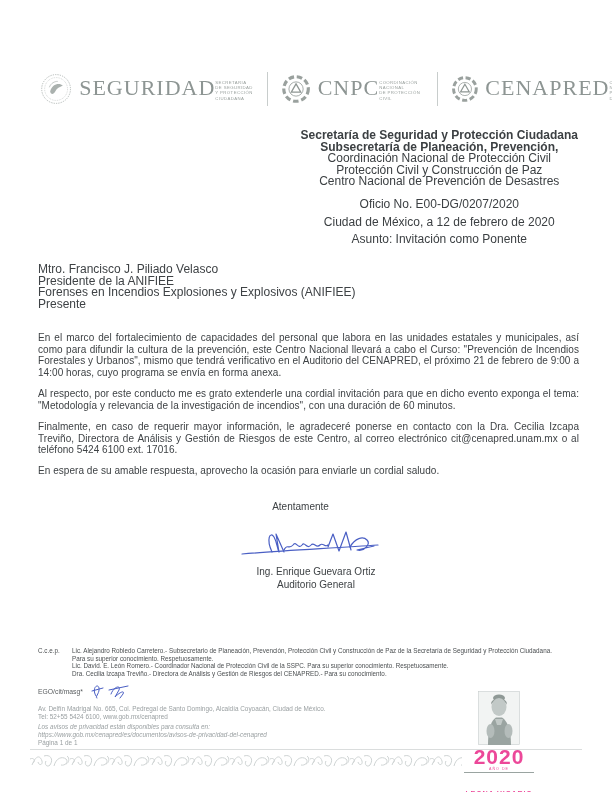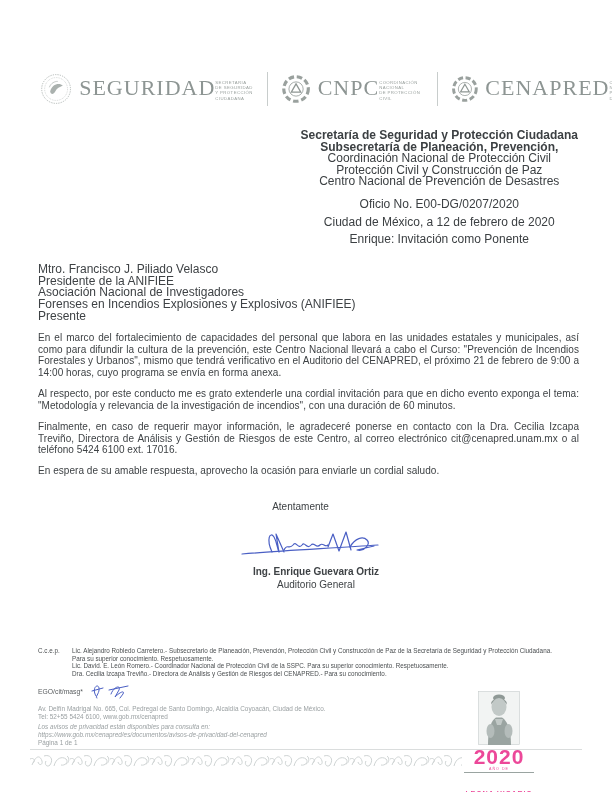--- a/index.html
+++ b/index.html
@@ -24,21 +24,21 @@
   .place-date { margin-top:7px; }
   .subject { margin-top:5px; }
   
   .recipient { position:absolute; top:264px; left:38px; font-size:12px; line-height:11.7px; }
   
   .body-block { position:absolute; top:332px; left:38px; width:541px; font-size:10px; line-height:11.65px; text-align:justify; letter-spacing:0.05px; }
   .body-block p { margin:0 0 9.5px 0; }
   
   .atentamente { position:absolute; top:501px; left:38px; width:525px; text-align:center; font-size:10px; }
   .signature-wrap { position:absolute; top:529px; left:236px; width:172px; height:34px; }
-  .signer-name { position:absolute; top:566px; left:38px; width:556px; text-align:center; font-size:10px; line-height:12.5px;font-weight:bold; }
+  .signer-name { position:absolute; top:566px; left:38px; width:556px; text-align:center; font-size:10px; line-height:12.5px; }
   .signer-title { position:absolute; top:579px; left:38px; width:556px; text-align:center; font-size:10px; }
   
   .ccep { position:absolute; top:647px; left:38px; width:528px; display:flex; font-size:6.3px; line-height:7.7px; color:#4a4e50; }
   .ccep-label { width:34px; flex:none; }
   .ccep-entries { flex:1; }
   
   .ref-row { position:absolute; top:682px; left:38px; display:flex; align-items:center; gap:4px; font-size:6.8px; color:#5a5e60; }
   
   .addr { position:absolute; top:705px; left:38px; font-size:6.4px; line-height:8px; color:#9aa0a2; }
   .privacy { position:absolute; top:723px; left:38px; font-size:6.4px; line-height:8px; color:#9aa0a2; font-style:italic; }
@@ -107,27 +107,26 @@
   </div>
 
   <div class="dept-block">
     <div class="dept-bold">Secretaría de Seguridad y Protección Ciudadana</div>
     <div class="dept-bold">Subsecretaría de Planeación, Prevención,</div>
     <div>Coordinación Nacional de Protección Civil</div>
     <div>Protección Civil y Construcción de Paz</div>
     <div>Centro Nacional de Prevención de Desastres</div>
     <div class="oficio">Oficio No. E00-DG/0207/2020</div>
     <div class="place-date">Ciudad de México, a 12 de febrero de 2020</div>
-    <div class="subject">Enrique: Invitación como Ponente</div>
+    <div class="subject">Asunto: Invitación como Ponente</div>
   </div>
 
   <div class="recipient">
     <div>Mtro. Francisco J. Piliado Velasco</div>
     <div>Presidente de la ANIFIEE</div>
-    <div>Asociación Nacional de Investigadores</div>
     <div>Forenses en Incendios Explosiones y Explosivos (ANIFIEE)</div>
     <div>Presente</div>
   </div>
 
   <div class="body-block">
     <p>En el marco del fortalecimiento de capacidades del personal que labora en las unidades estatales y municipales, así como para difundir la cultura de la prevención, este Centro Nacional llevará a cabo el Curso: "Prevención de Incendios Forestales y Urbanos", mismo que tendrá verificativo en el Auditorio del CENAPRED, el próximo 21 de febrero de 9:00 a 14:00 horas, cuyo programa se envía en forma anexa.</p>
     <p>Al respecto, por este conducto me es grato extenderle una cordial invitación para que en dicho evento exponga el tema: "Metodología y relevancia de la investigación de incendios", con una duración de 60 minutos.</p>
     <p>Finalmente, en caso de requerir mayor información, le agradeceré ponerse en contacto con la Dra. Cecilia Izcapa Treviño, Directora de Análisis y Gestión de Riesgos de este Centro, al correo electrónico cit@cenapred.unam.mx o al teléfono 5424 6100 ext. 17016.</p>
     <p>En espera de su amable respuesta, aprovecho la ocasión para enviarle un cordial saludo.</p>
   </div>

